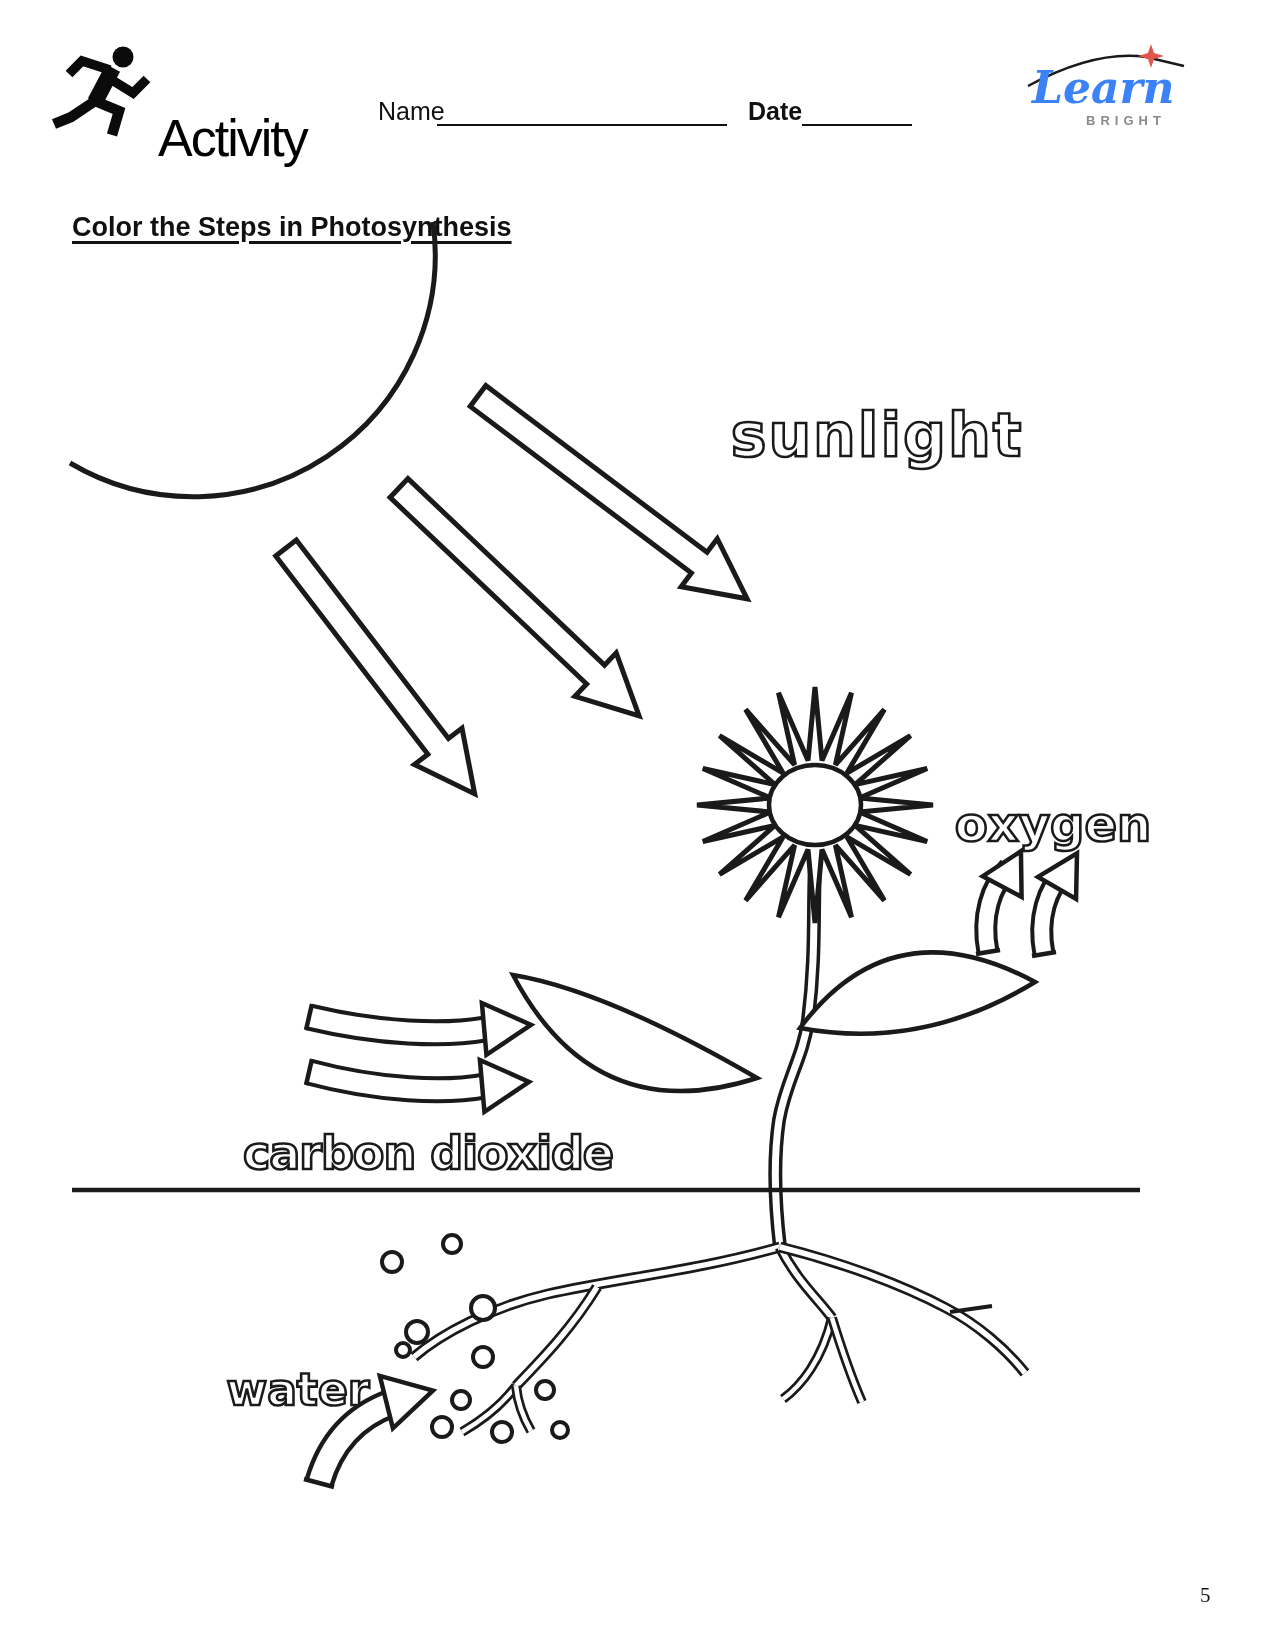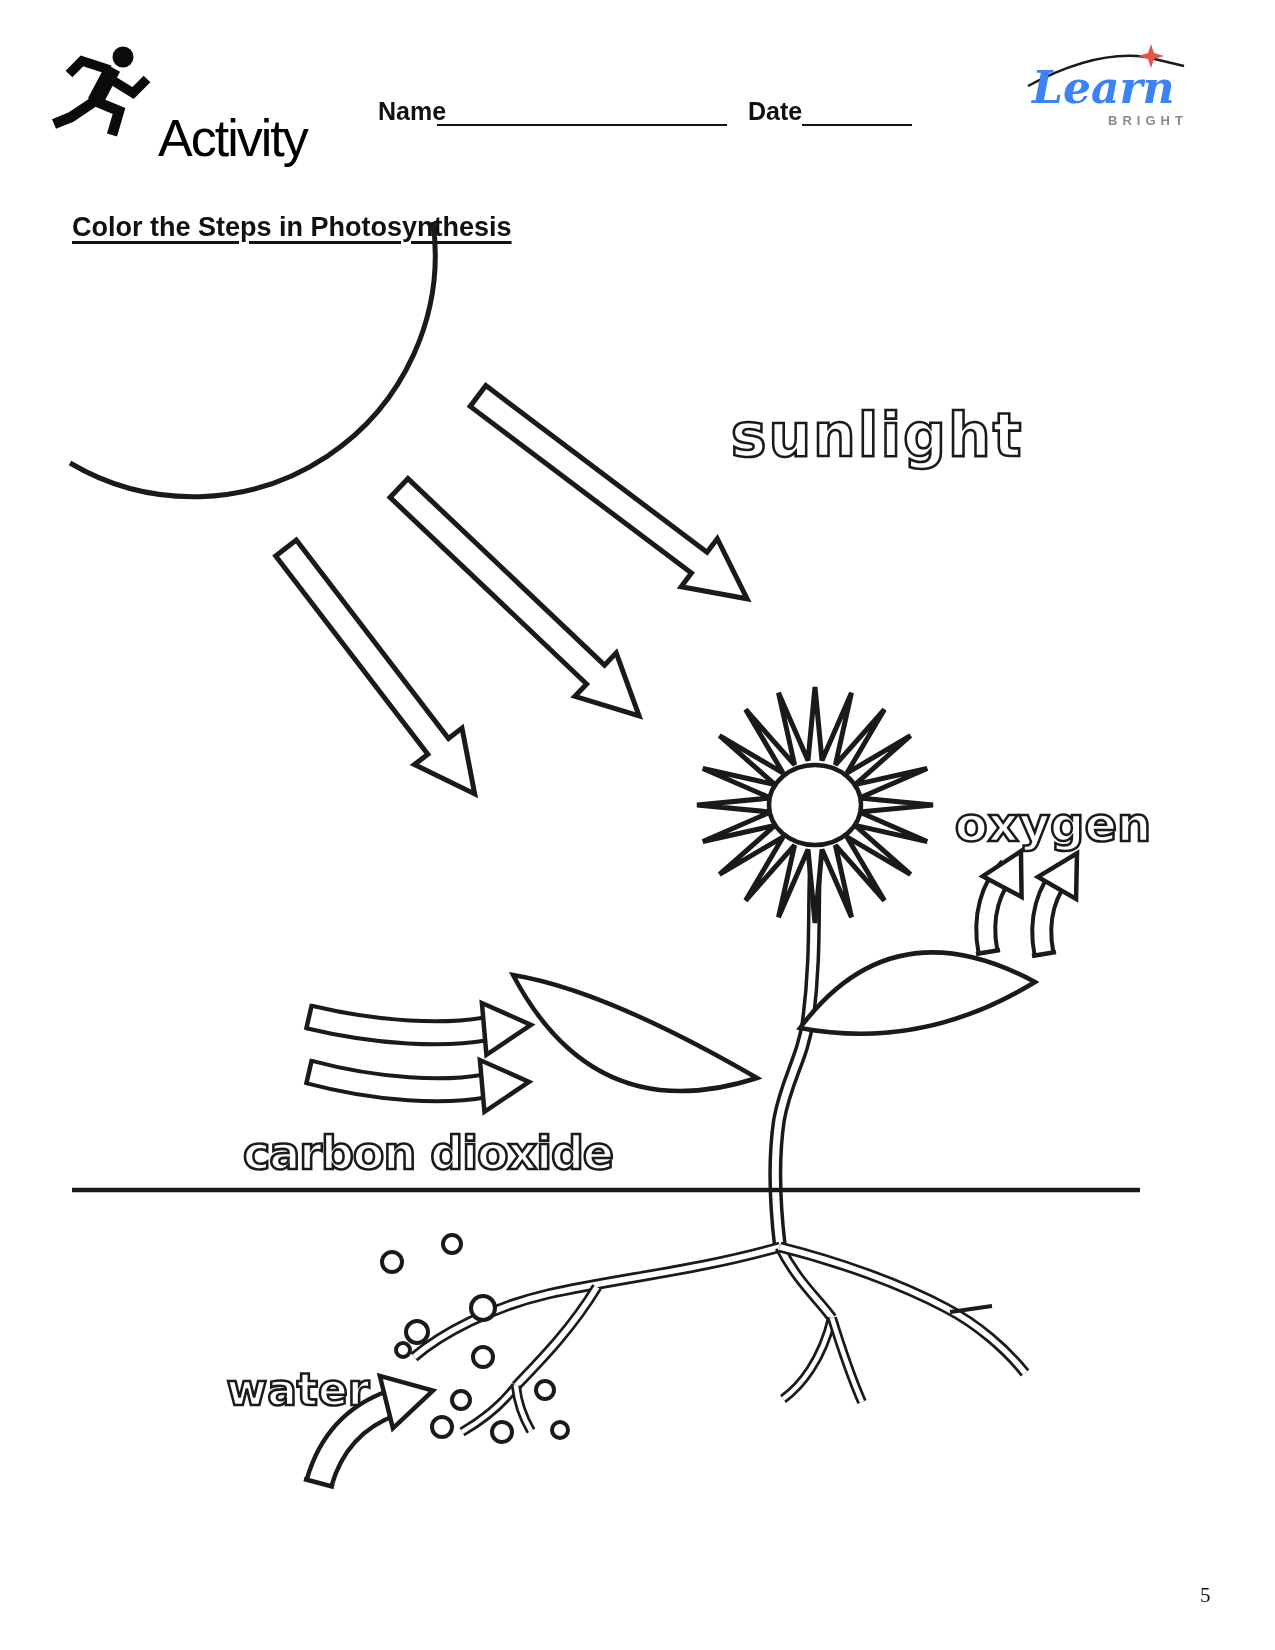--- a/index.html
+++ b/index.html
@@ -3,27 +3,27 @@
 <meta charset="utf-8">
 <style>
   html,body{margin:0;padding:0;}
   body{
     width:1275px;height:1650px;position:relative;background:#fff;
     font-family:"Liberation Sans",sans-serif;color:#111;overflow:hidden;
   }
   .abs{position:absolute;}
   
   .activity-text{left:158px;top:72px;font-size:52px;letter-spacing:-2px;font-weight:400;color:#000;margin-top:36px;}
-  .name-label{left:378px;top:97px;font-size:25px;font-weight:bold;}
+  .name-label{left:378px;top:97px;font-size:25px;font-weight:normal;}
   .date-label{left:748px;top:97px;font-size:25px;font-weight:bold;}
   .write-line{border-bottom:2.5px solid #111;height:0;}
   .name-line{left:437px;top:124px;width:290px;}
   .date-line{left:802px;top:124px;width:110px;}
   .logo-learn{left:1032px;top:62px;font-family:"DejaVu Serif",serif;font-style:italic;font-weight:bold;font-size:44px;}
-  .logo-bright{left:1086px;top:113px;font-size:13px;font-weight:bold;letter-spacing:5px;margin-left:22px;}
+  .logo-bright{left:1086px;top:113px;font-size:13px;font-weight:bold;letter-spacing:5px;}
   
   .sheet-title{
     left:72px;top:172px;font-size:27px;font-weight:bold;
     text-decoration:underline;text-decoration-thickness:2.5px;text-underline-offset:5px;margin-top:40px;
   }
   .page-num{left:1200px;top:1583px;font-family:"Liberation Serif",serif;font-size:21px;}
   
   #diagram{position:absolute;left:0;top:0;}
   .ln{stroke:#1a1a1a;fill:none;}
   .outline{fill:#fff;stroke:#1a1a1a;stroke-width:5;stroke-linejoin:miter;}

